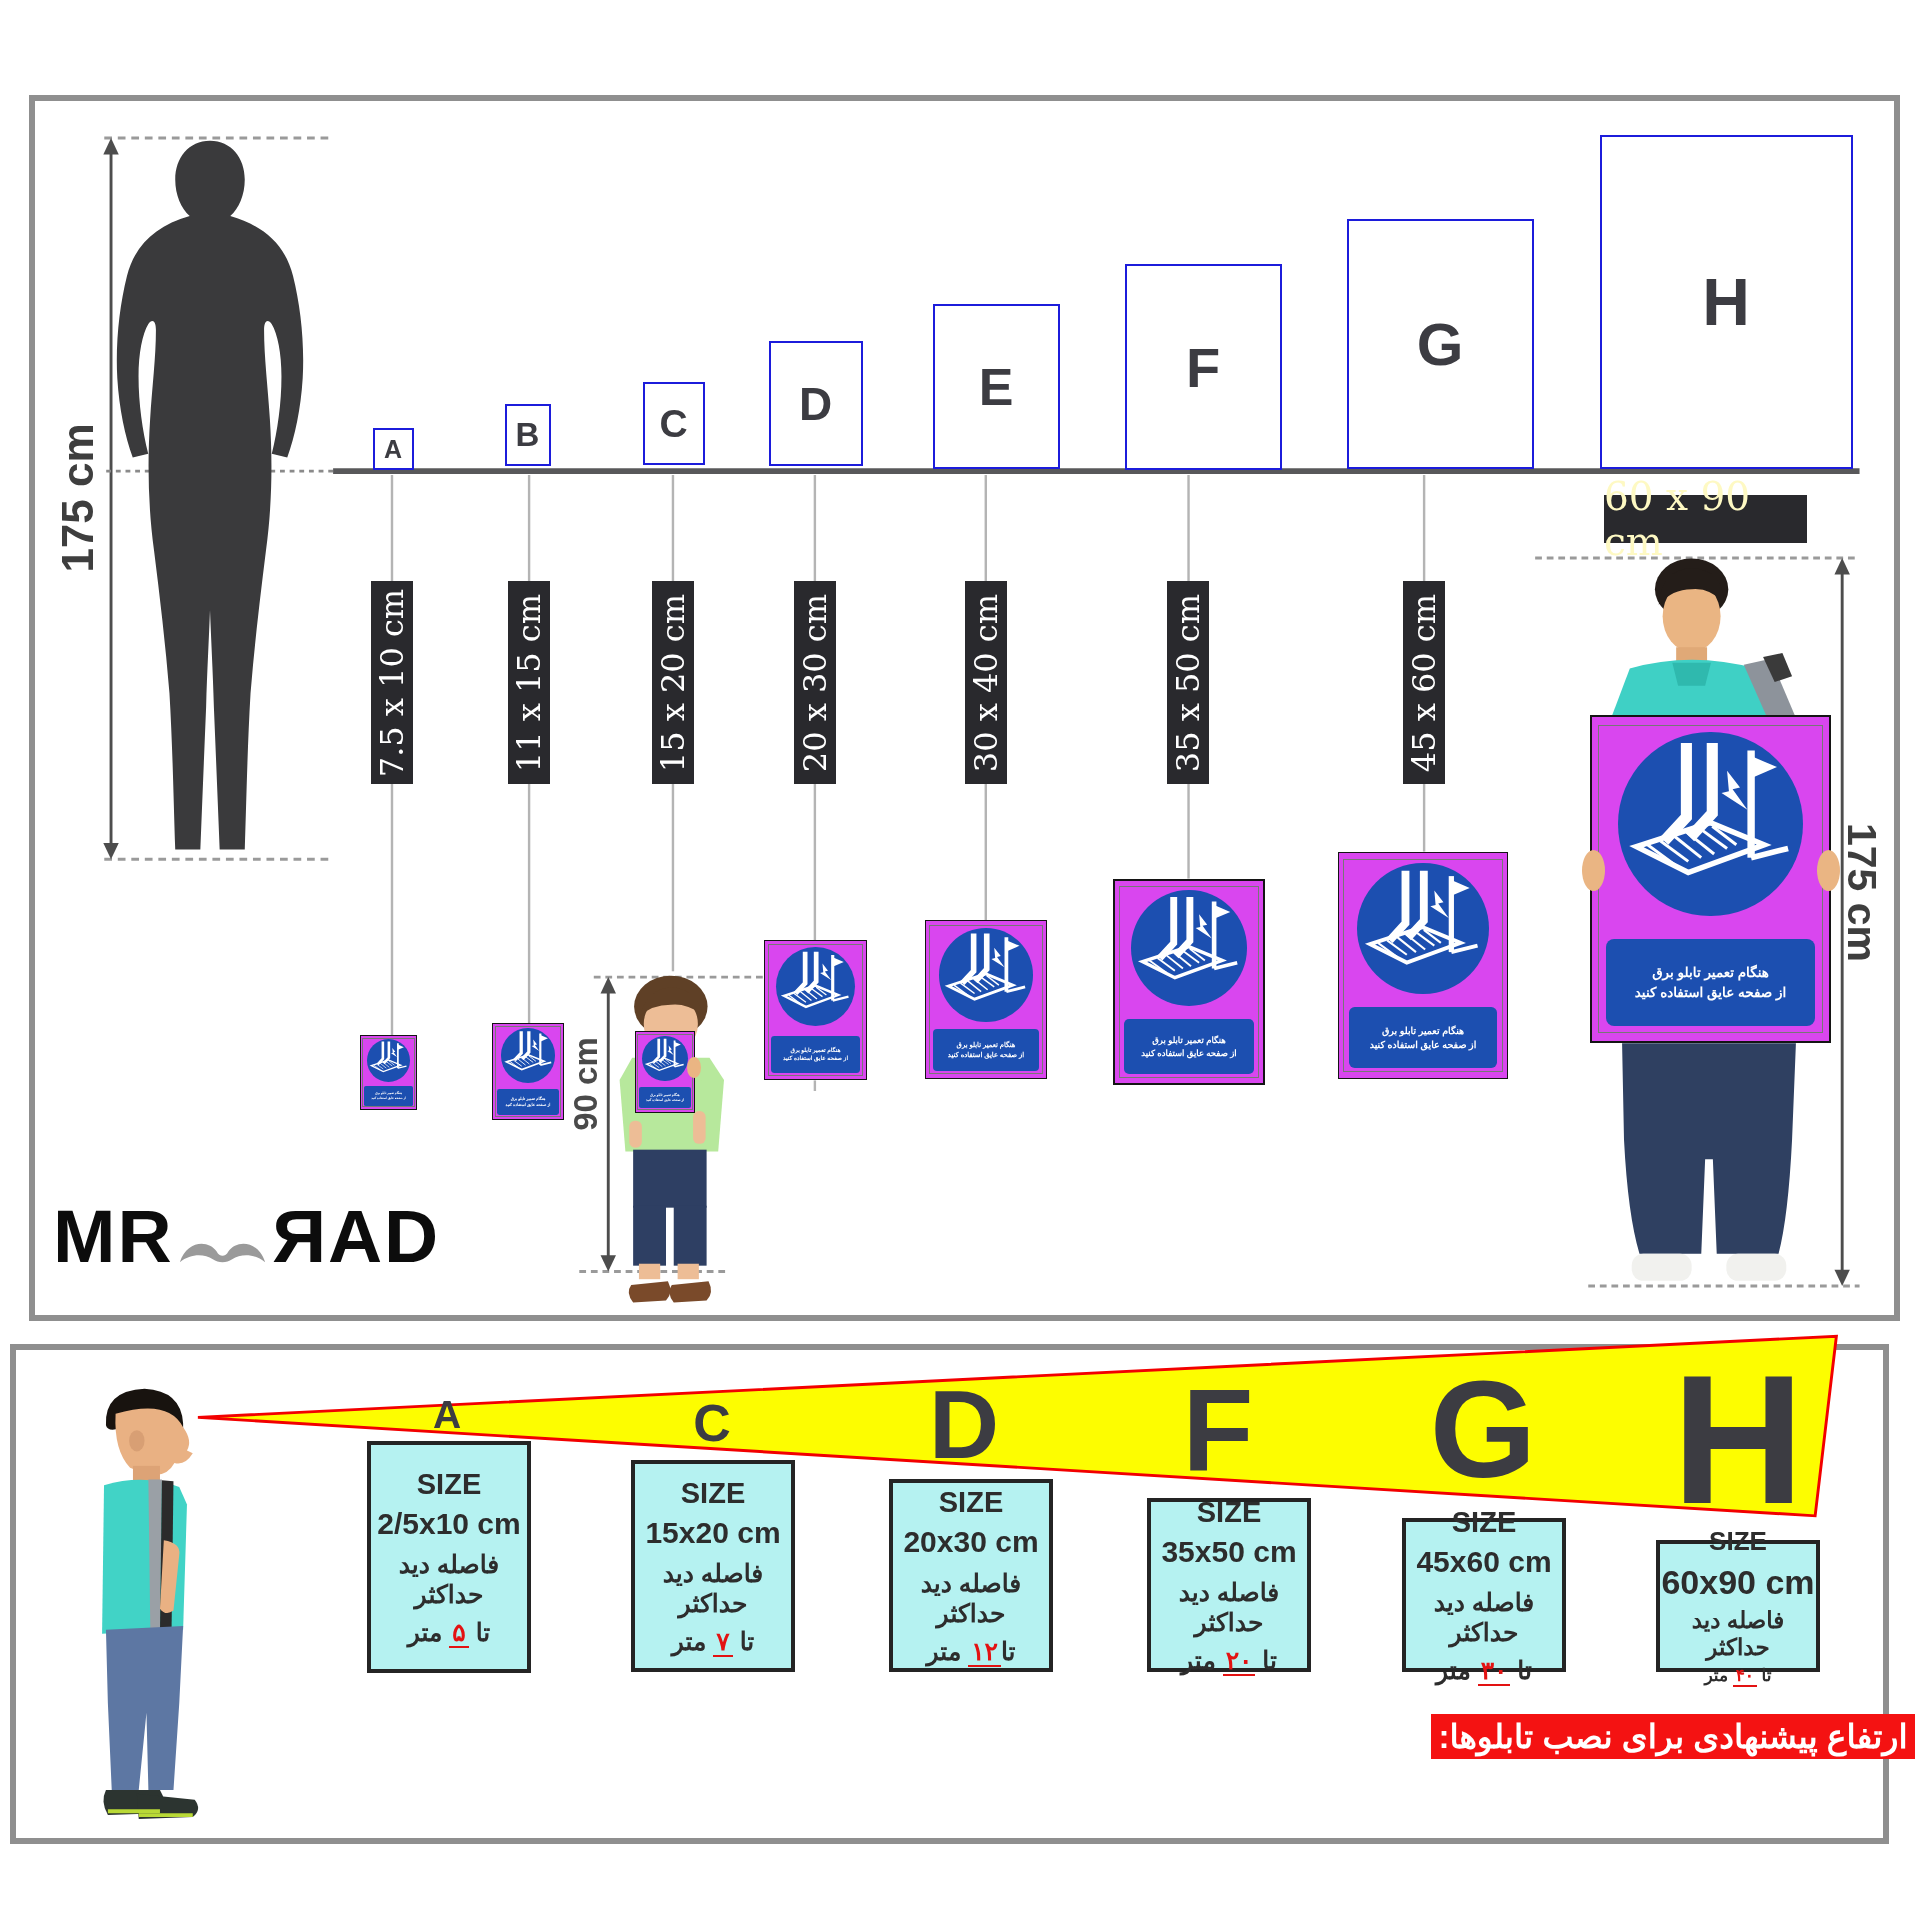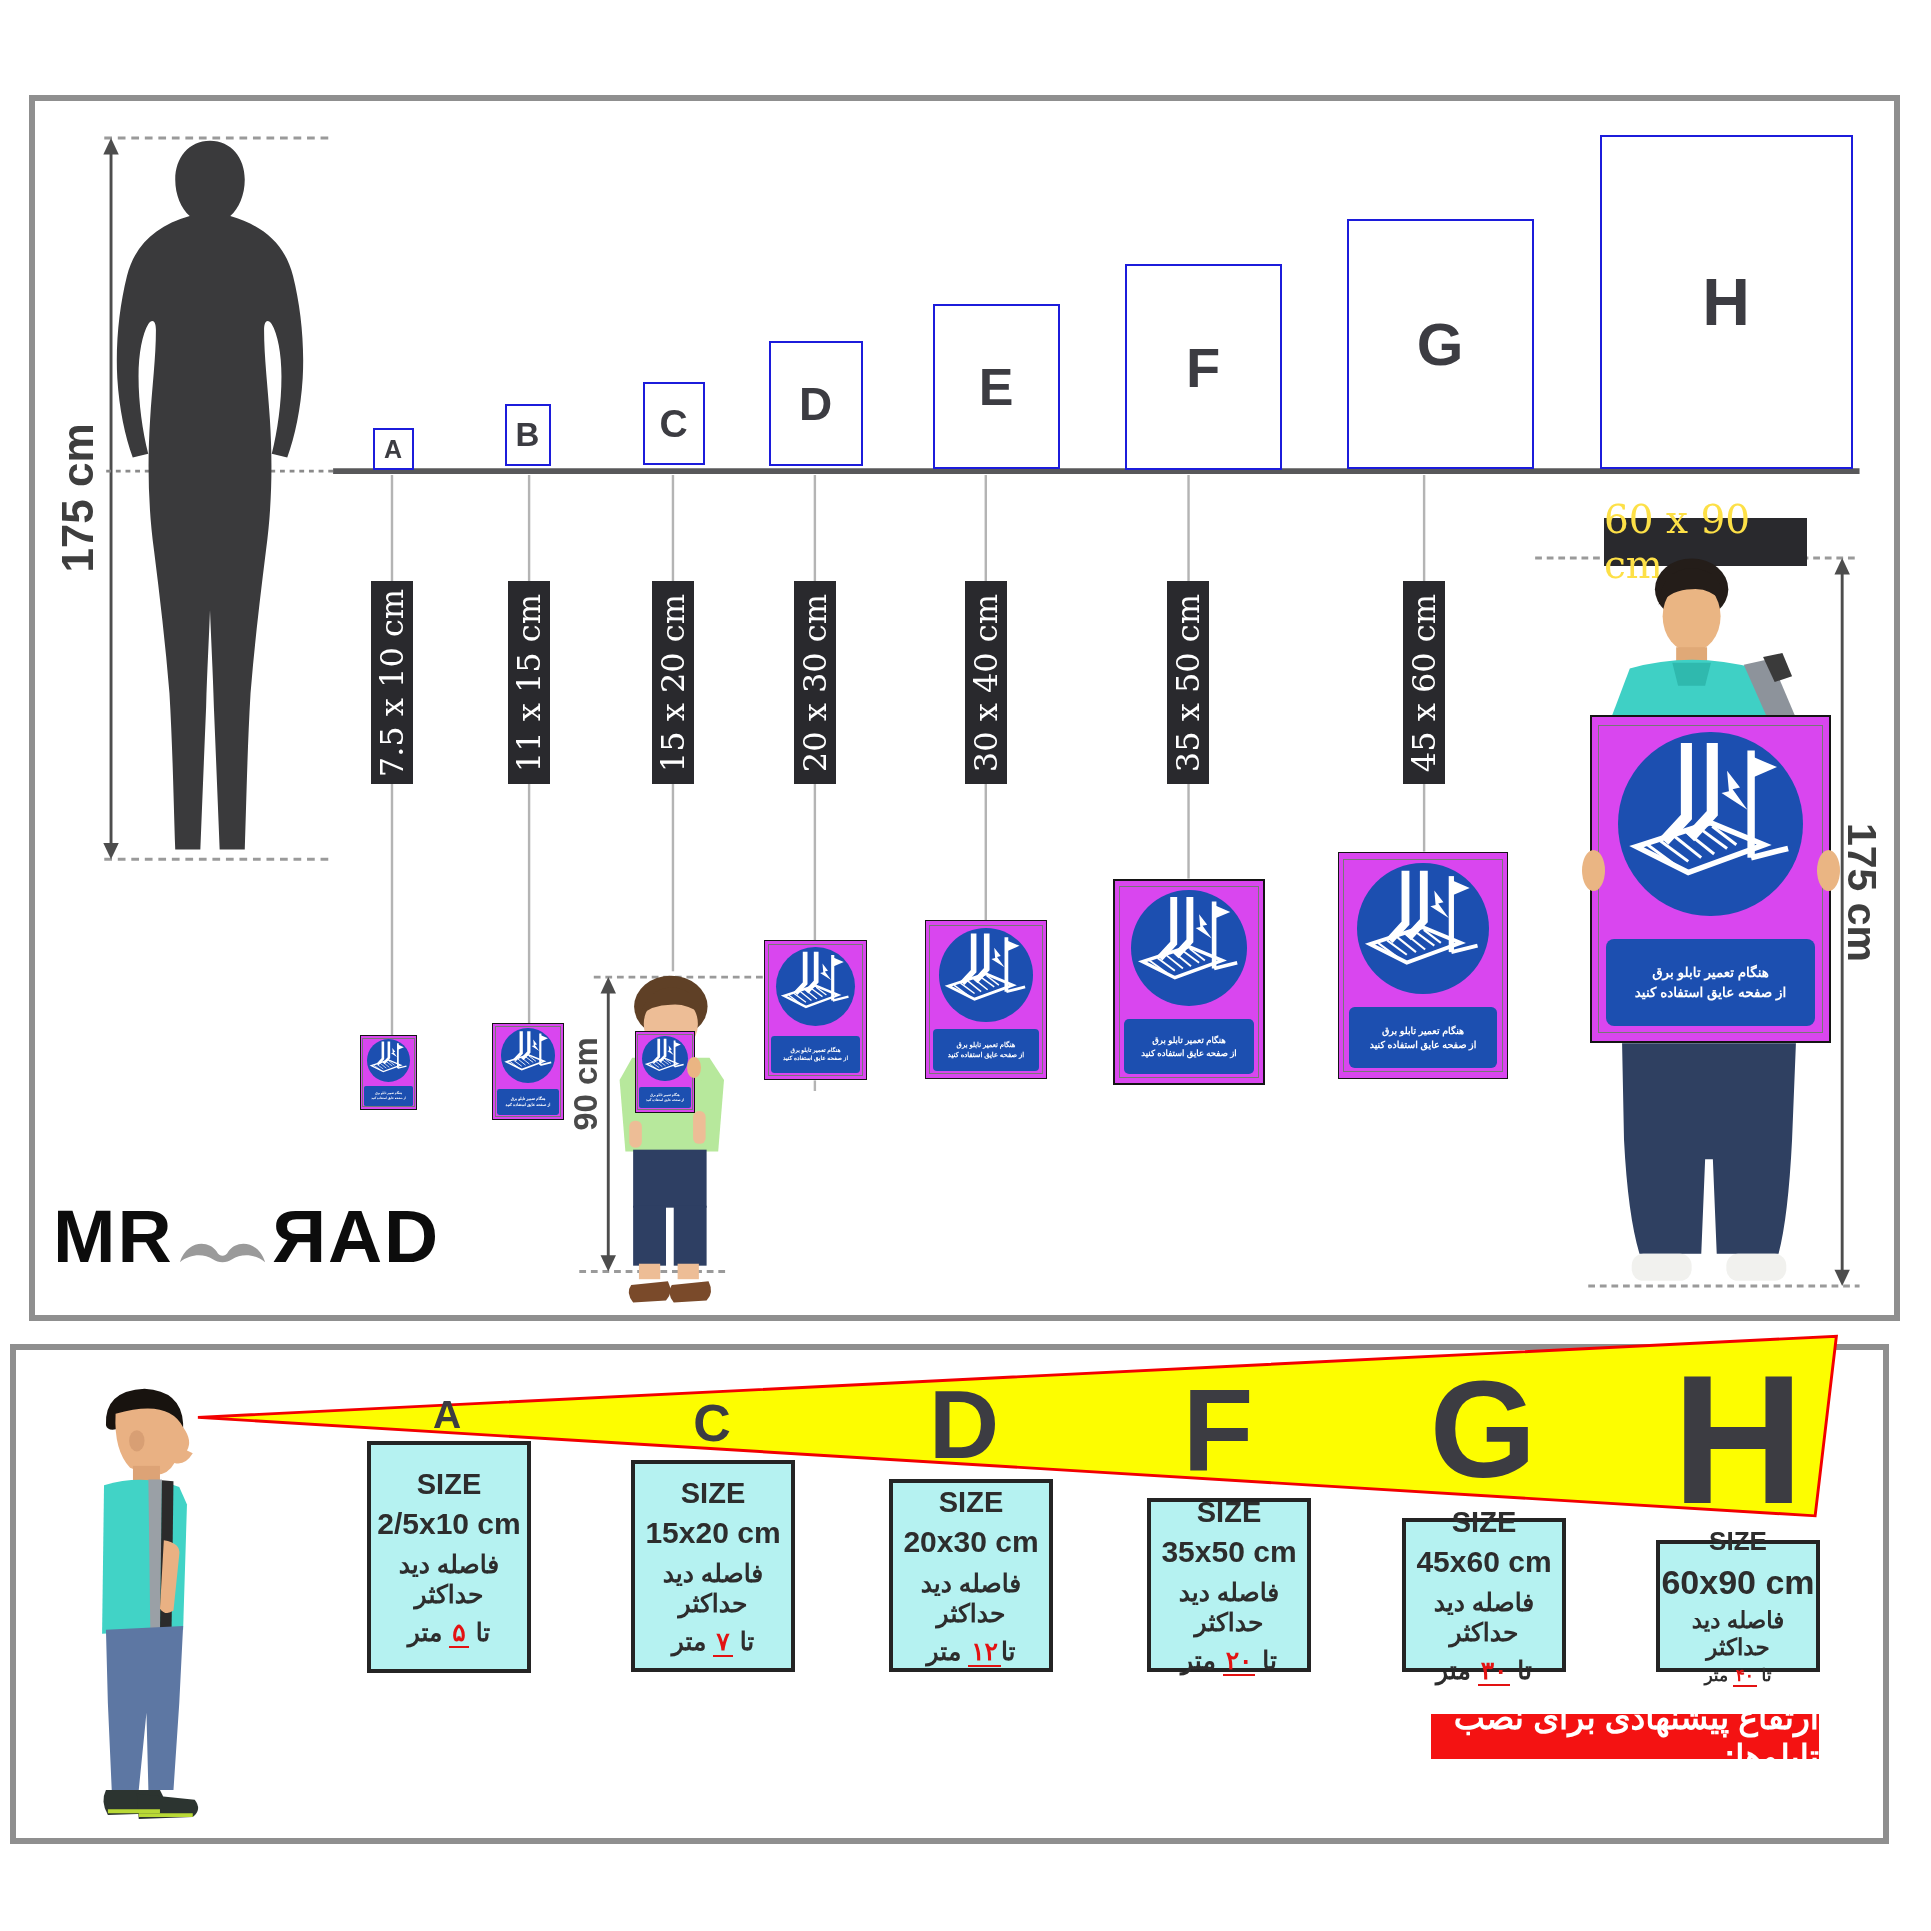--- a/index.html
+++ b/index.html
@@ -11,22 +11,22 @@
 
   
   .blue-rect{position:absolute;background:#fff;border:2.9px solid #1c1cdb;box-sizing:border-box;
              display:flex;align-items:center;justify-content:center;}
   .rect-letter{font-weight:bold;color:#3c3c42;letter-spacing:1px;}
 
   
   .size-tag{position:absolute;background:#29292d;color:#fff;display:flex;align-items:center;justify-content:center;}
   .size-tag span{transform:rotate(-90deg);white-space:nowrap;
                  font-family:"DejaVu Serif",serif;font-size:32px;}
-  .size-banner{position:absolute;background:#29292d;color:#fde047;display:flex;align-items:center;justify-content:center;
-               font-family:"DejaVu Serif",serif;font-size:39px;margin-top:23px;}
+  .size-banner{position:absolute;background:#29292d;color:#fef9c3;display:flex;align-items:center;justify-content:center;
+               font-family:"DejaVu Serif",serif;font-size:39px;}
 
   
   .vwrap{position:absolute;display:flex;align-items:center;justify-content:center;}
   .vtext{transform:rotate(-90deg);white-space:nowrap;color:#3e3e3e;font-weight:bold;}
   .vtext-cw{transform:rotate(90deg);white-space:nowrap;color:#3e3e3e;font-weight:bold;}
 
   
   .sign{position:absolute;background:#d946ef;border:1.9px solid #141414;box-sizing:border-box;}
   .sign.thick{border-width:2.9px;}
   .sign::after{content:"";position:absolute;inset:2.5%;border:1px solid #777;pointer-events:none;}
@@ -394,16 +394,16 @@
     <div class="fa">فاصله دید حداکثر</div>
     <div class="fa"><span>تا</span> <span class="red-num">۳۰</span> <span>متر</span></div>
   </div>
   <div class="cyan-box" style="left:1656px;top:1540px;width:164px;height:132px;">
     <div class="szw" style="font-size:26px;">SIZE</div>
     <div class="szv" style="font-size:34px;margin-top:5px;">60x90 cm</div>
     <div class="fa" style="font-size:23px;margin-top:3.9px;">فاصله دید حداکثر</div>
     <div class="fa" style="font-size:17px;margin-top:3.9px;"><span>تا</span> <span class="red-num">۴۰</span> <span>متر</span></div>
   </div>
 
-  <div class="red-banner" style="left:1431px;top:1714px;width:388px;height:45px;">ارتفاع پیشنهادی برای نصب تابلوها:</div>
+  <div class="red-banner" style="left:1431px;top:1714px;width:484px;height:45px;">ارتفاع پیشنهادی برای نصب تابلوها:</div>
 
 </div>
 
 
 </body></html>

